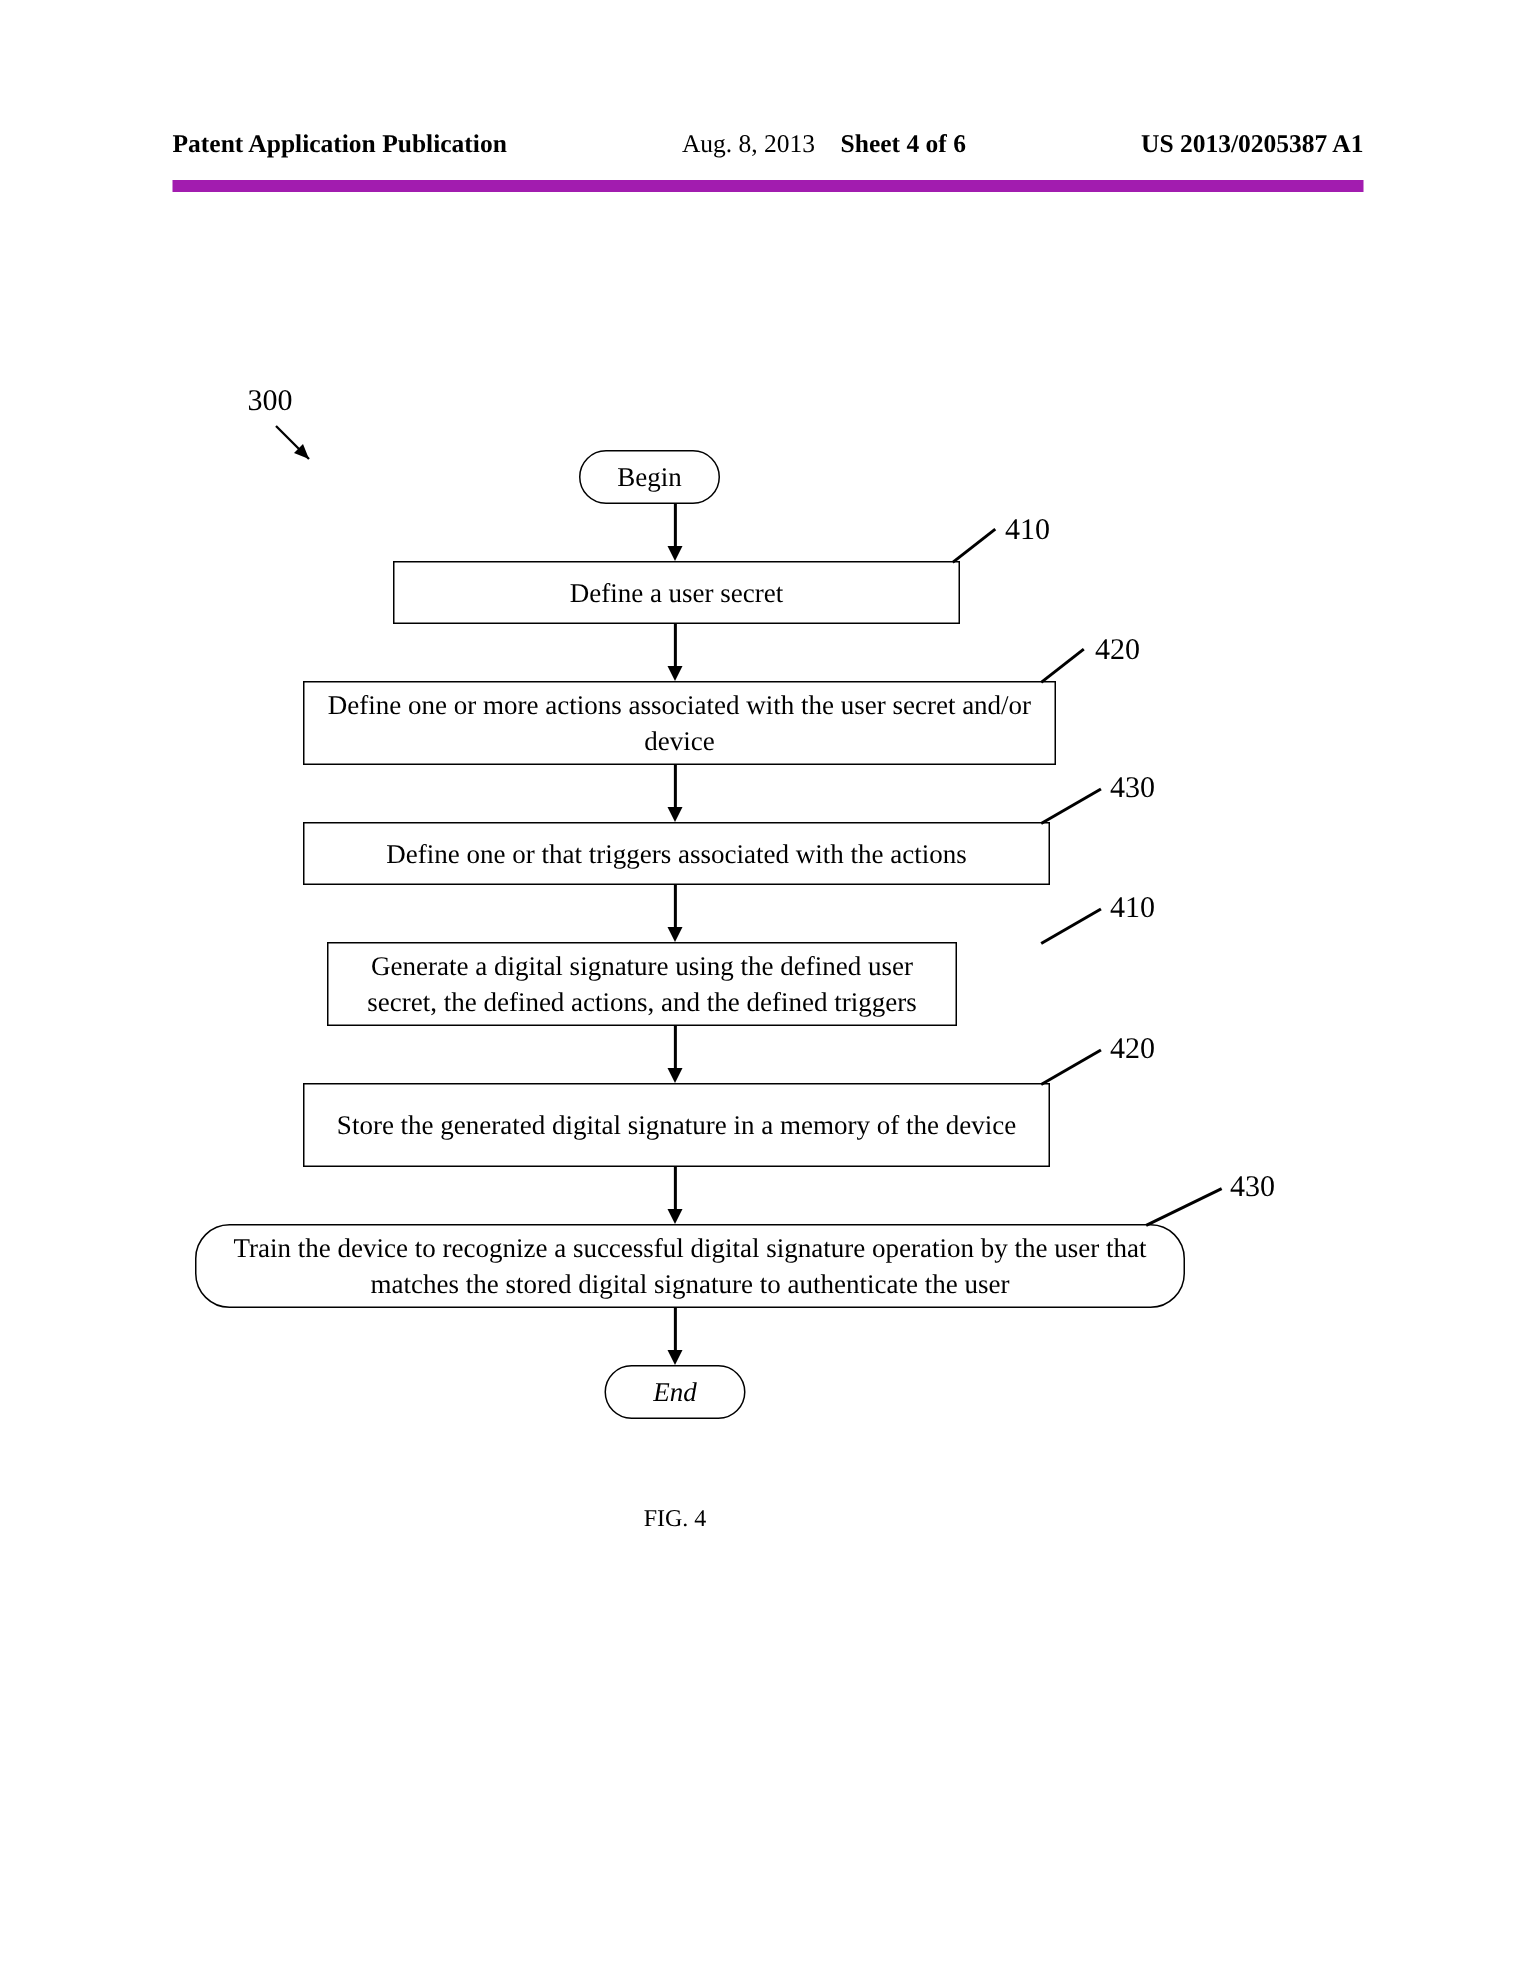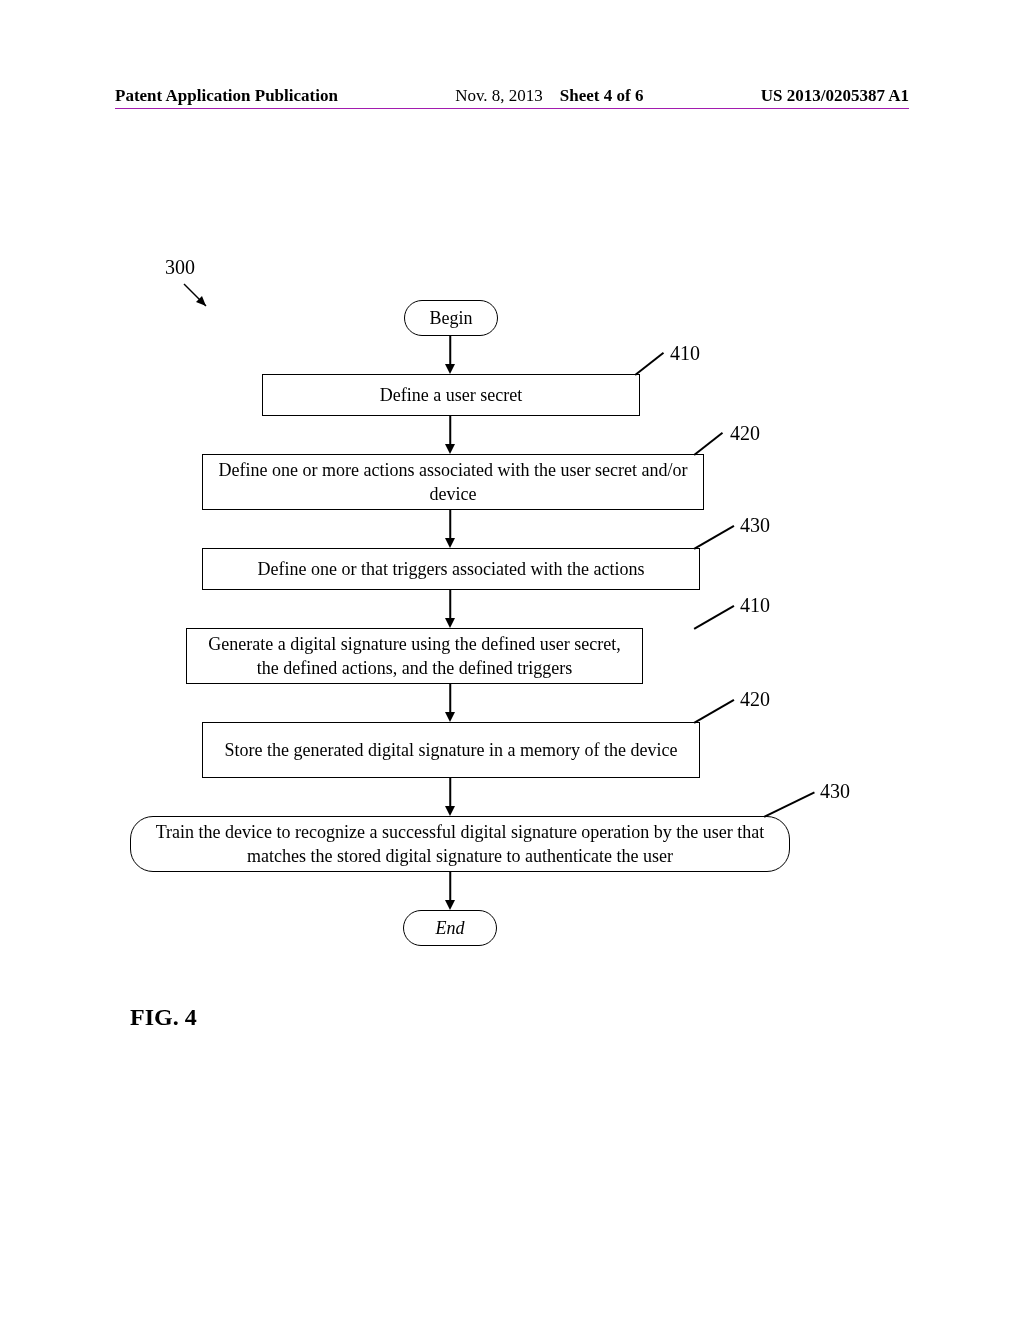--- a/index.html
+++ b/index.html
@@ -12,22 +12,22 @@
   }
   .header {
     position: absolute;
     top: 86px;
     left: 115px;
     right: 115px;
     display: flex;
     justify-content: space-between;
     font-size: 17px;
     font-weight: bold;
-    border-bottom: 1px solid #a21caf;
-    padding-bottom: 2px;
+    border-bottom: 8px solid #a21caf;
+    padding-bottom: 14px;
   }
   .header .date { font-weight: normal; }
   .flowchart {
     position: absolute;
     top: 256px;
     left: 130px;
     width: 760px;
   }
   .ref400 {
     position: absolute;
@@ -83,47 +83,46 @@
     position: absolute;
     background: #000;
     height: 1.5px;
     transform-origin: left center;
   }
   .fig-caption {
     position: absolute;
     top: 915px;
     left: 0;
     width: 100%;
-    text-align: left;
-    font-size: 24px;
-    font-weight: bold;
+    text-align: center;
+    font-size: 16px;
   }
 </style>
 </head>
 <body>
 
 <div class="header">
   <span>Patent Application Publication</span>
   <span>
-    <span class="date">Nov. 8, 2013</span>
+    <span class="date">Aug. 8, 2013</span>
     &nbsp;&nbsp;
     <span>Sheet 4 of 6</span>
   </span>
   <span>US 2013/0205387 A1</span>
 </div>
 
 <div class="flowchart">
 
   <div class="ref400">300</div>
   <svg class="ref400-arrow" width="40" height="40">
     <line x1="4" y1="4" x2="26" y2="26" stroke="#000" stroke-width="1.5"></line>
     <polygon points="26,26 16,22 22,16" fill="#000"></polygon>
   </svg>
 
-  <div class="shape terminator" style="top:44px; left:274px;">
+  <div class="shape terminator" style="top:44px; left:256px;">
     <span>Begin</span>
   </div>
   <div class="arrow-line" style="top:80px; height:28px; left:320px;"></div>
   <div class="arrow-head" style="top:108px; left:320px;"></div>
 
   <div class="shape process" style="top:118px; left:132px; width:378px; height:42px;">
     <span>Define a user secret</span>
   </div>
   <div class="ref-leader" style="top:118px; left:505px; width:36px; transform:rotate(-38deg);"></div>
   <div class="ref-label" style="top:86px; left:540px;">410</div>
@@ -139,21 +138,21 @@
   <div class="arrow-head" style="top:282px; left:320px;"></div>
 
   <div class="shape process" style="top:292px; left:72px; width:498px; height:42px;">
     <span>Define one or that triggers associated with the actions</span>
   </div>
   <div class="ref-leader" style="top:292px; left:564px; width:46px; transform:rotate(-30deg);"></div>
   <div class="ref-label" style="top:258px; left:610px;">430</div>
   <div class="arrow-line" style="top:334px; height:28px; left:320px;"></div>
   <div class="arrow-head" style="top:362px; left:320px;"></div>
 
-  <div class="shape process" style="top:372px; left:56px; width:457px; height:56px;">
+  <div class="shape process" style="top:372px; left:88px; width:420px; height:56px;">
     <span>Generate a digital signature using the defined user secret, the defined actions, and the defined triggers</span>
   </div>
   <div class="ref-leader" style="top:372px; left:564px; width:46px; transform:rotate(-30deg);"></div>
   <div class="ref-label" style="top:338px; left:610px;">410</div>
   <div class="arrow-line" style="top:428px; height:28px; left:320px;"></div>
   <div class="arrow-head" style="top:456px; left:320px;"></div>
 
   <div class="shape process" style="top:466px; left:72px; width:498px; height:56px;">
     <span>Store the generated digital signature in a memory of the device</span>
   </div>

